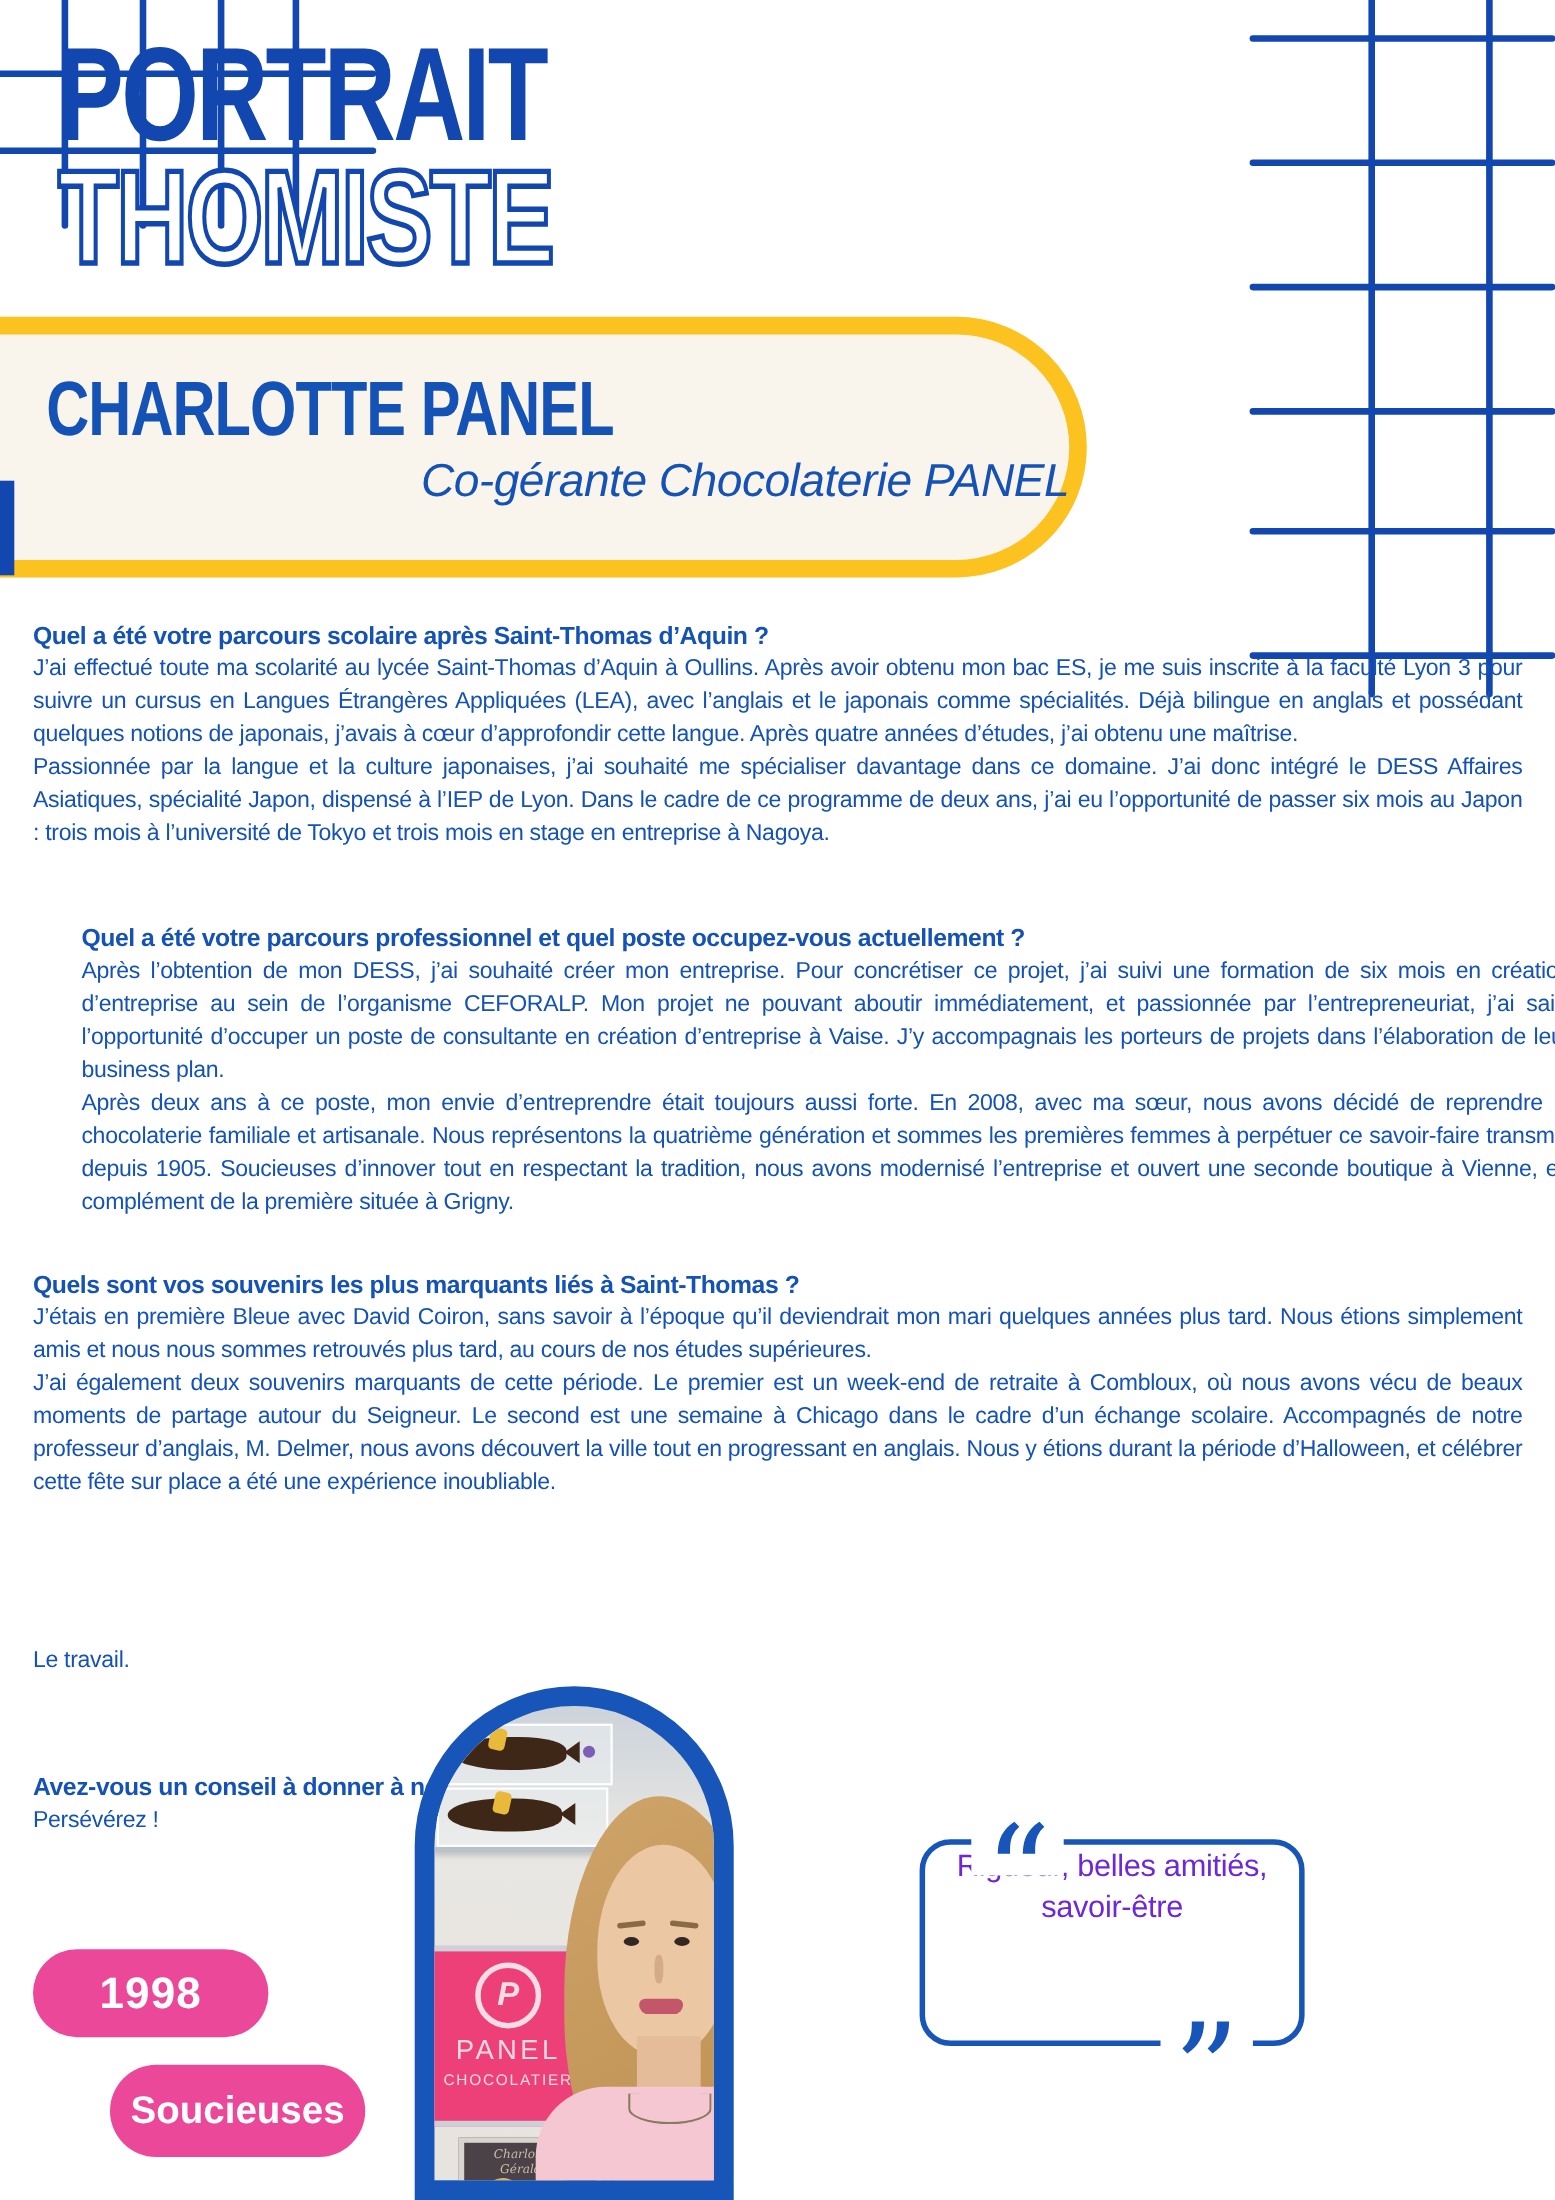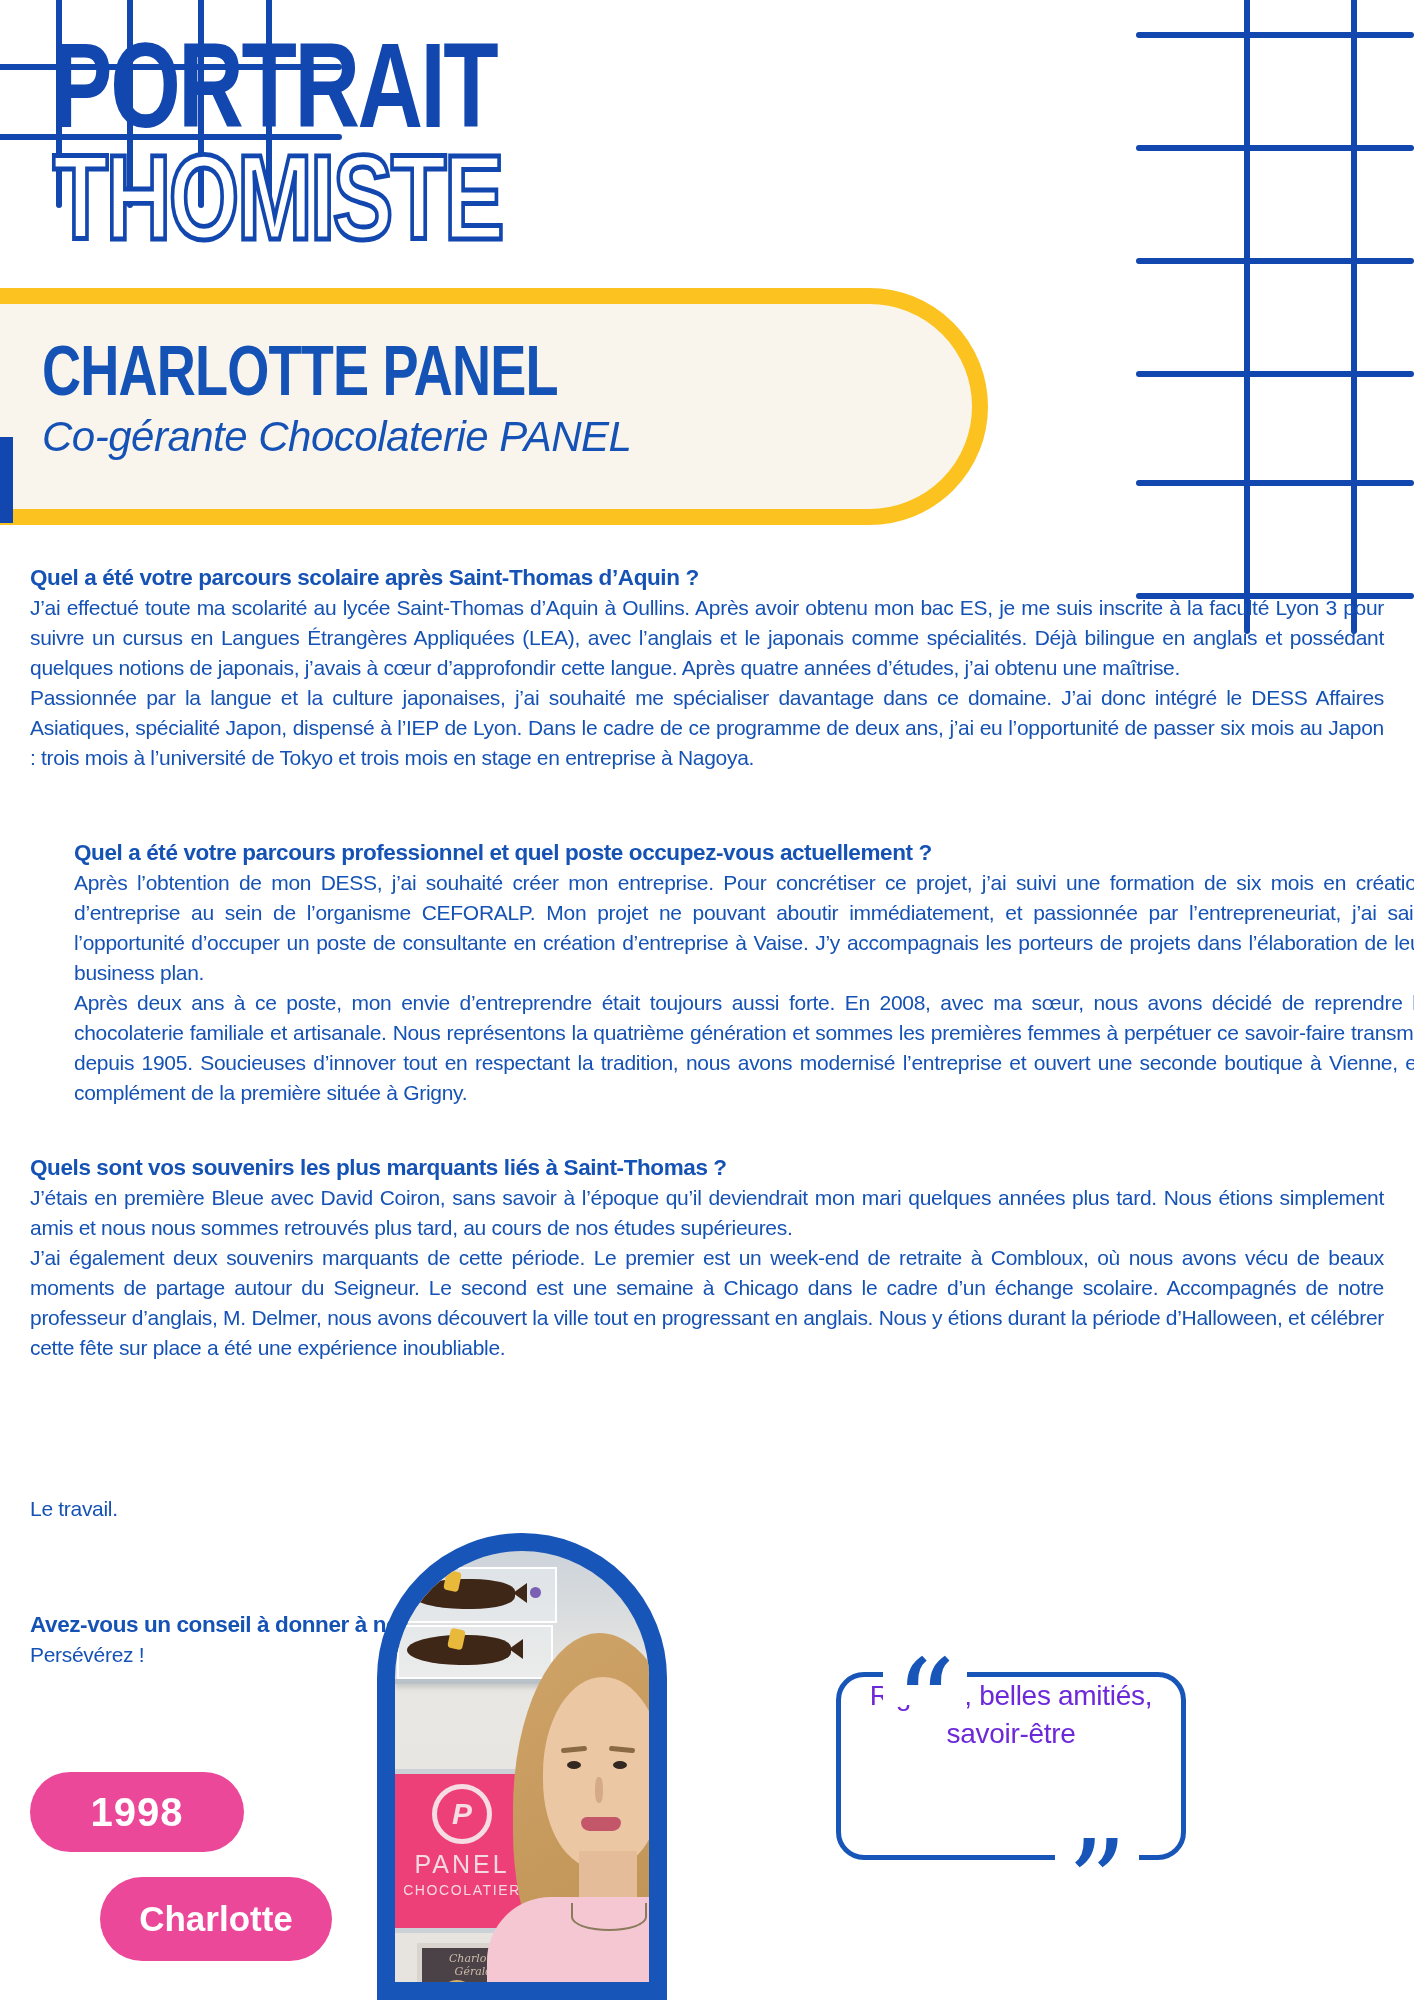--- a/index.html
+++ b/index.html
@@ -16,21 +16,21 @@
          letter-spacing:-3px;color:#1247af;transform:scale(0.81,1.08);transform-origin:center top;}
   .title.outline{margin-top:8px;color:#ffffff;-webkit-text-stroke:4.5px #1247af;}
 
   
   .banner{position:absolute;left:-70px;top:288px;width:1058px;height:237px;box-sizing:border-box;
           background:#faf5ec;border:16px solid #fcc21f;border-radius:0 119px 119px 0;
           padding:30px 0 0 96px;}
   .banner-name{display:inline-block;font-weight:900;font-size:66px;line-height:70px;letter-spacing:-1px;
                color:#1552b6;transform:scale(0.82,1.06);transform-origin:left top;white-space:nowrap;}
   .banner-role{font-style:italic;font-size:42px;line-height:50px;margin-top:8px;color:#1552b6;
-               letter-spacing:-0.5px;white-space:nowrap;}
+               letter-spacing:-0.5px;white-space:nowrap;text-align:right;}
   .banner-accent{position:absolute;left:0;top:437px;width:13px;height:86px;background:#1247af;}
 
   
   .qa-block{position:absolute;left:30px;width:1354px;}
   .qa-block h3{margin:0;font-size:22.5px;line-height:30px;font-weight:700;letter-spacing:-0.4px;color:#1552b6;}
   .qa-block p{margin:0;font-size:21px;line-height:30px;letter-spacing:-0.3px;text-align:justify;color:#1552b6;}
   #qa0{top:563px;} #qa1{top:838px;margin-left:44px;} #qa2{top:1153px;} #qa3{top:1494px;width:900px;} #qa4{top:1610px;width:700px;}
 
   
   .badge{position:absolute;background:#ec4899;color:#fff;font-weight:700;
@@ -155,21 +155,21 @@
       </div>
   </div>
   <div class="qa-block" id="qa4">
     <h3>Avez-vous un conseil à donner à nos élèves ?</h3>
     <div>
         <p>Persévérez !</p>
       </div>
   </div>
 
   <div class="badge badge-year">1998</div>
-  <div class="badge badge-cat">Charlotte</div>
+  <div class="badge badge-cat">Soucieuses</div>
 
   <div class="photo">
     <div class="shelf"></div>
     <div class="fishbox fb1">
       <div class="fish"></div>
       <div class="bow"></div>
       <div class="bead"></div>
     </div>
     <div class="fishbox fb2">
       <div class="fish" style="top:8px;"></div>

